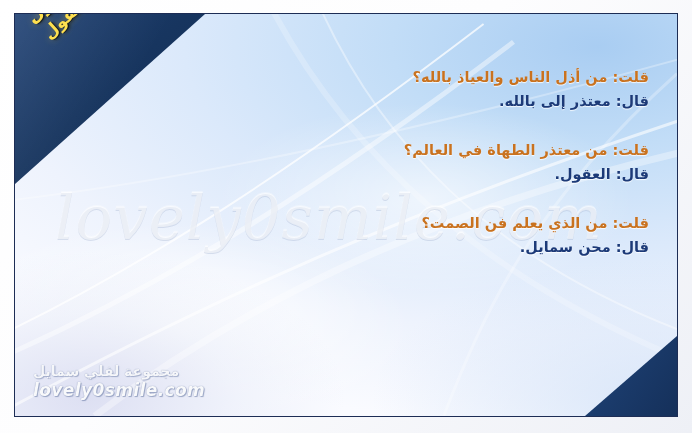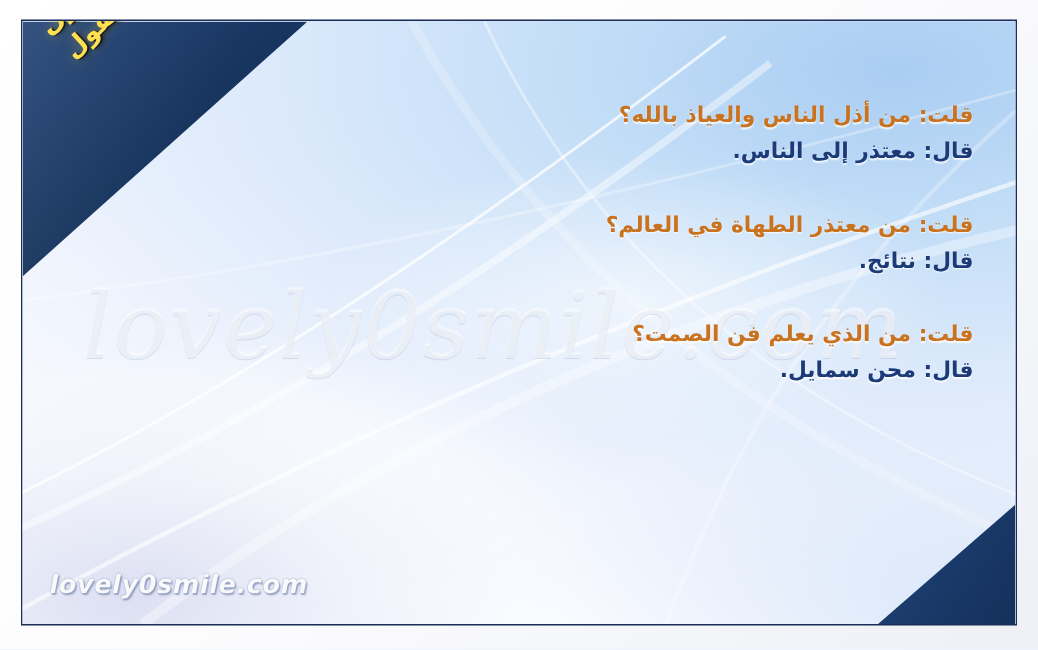--- a/index.html
+++ b/index.html
@@ -197,34 +197,35 @@
         <div class="l2">من نتائج العقول</div>
       </div>
     </div>
 
     <div class="corner-br"></div>
 
     <div class="content">
 
       <div class="qa">
         <div class="q">قلت: من أذل الناس والعياذ بالله؟</div>
-        <div class="a">قال: معتذر إلى الناس.</div>
+        <div class="a">قال: معتذر إلى بالله.</div>
       </div>
 
 
       <div class="qa">
         <div class="q">قلت: من معتذر الطهاة في العالم؟</div>
-        <div class="a">قال: نتائج.</div>
+        <div class="a">قال: العقول.</div>
       </div>
 
       <div class="qa">
         <div class="q">قلت: من الذي يعلم فن الصمت؟</div>
         <div class="a">قال: محن سمايل.</div>
       </div>
 
     </div>
 
     <div class="footer">
+      <div class="ar">مجموعة لفلي سمايل</div>
       <div class="en">lovely0smile.com</div>
     </div>
 
   </div>
 </div>
 
 </body></html>

